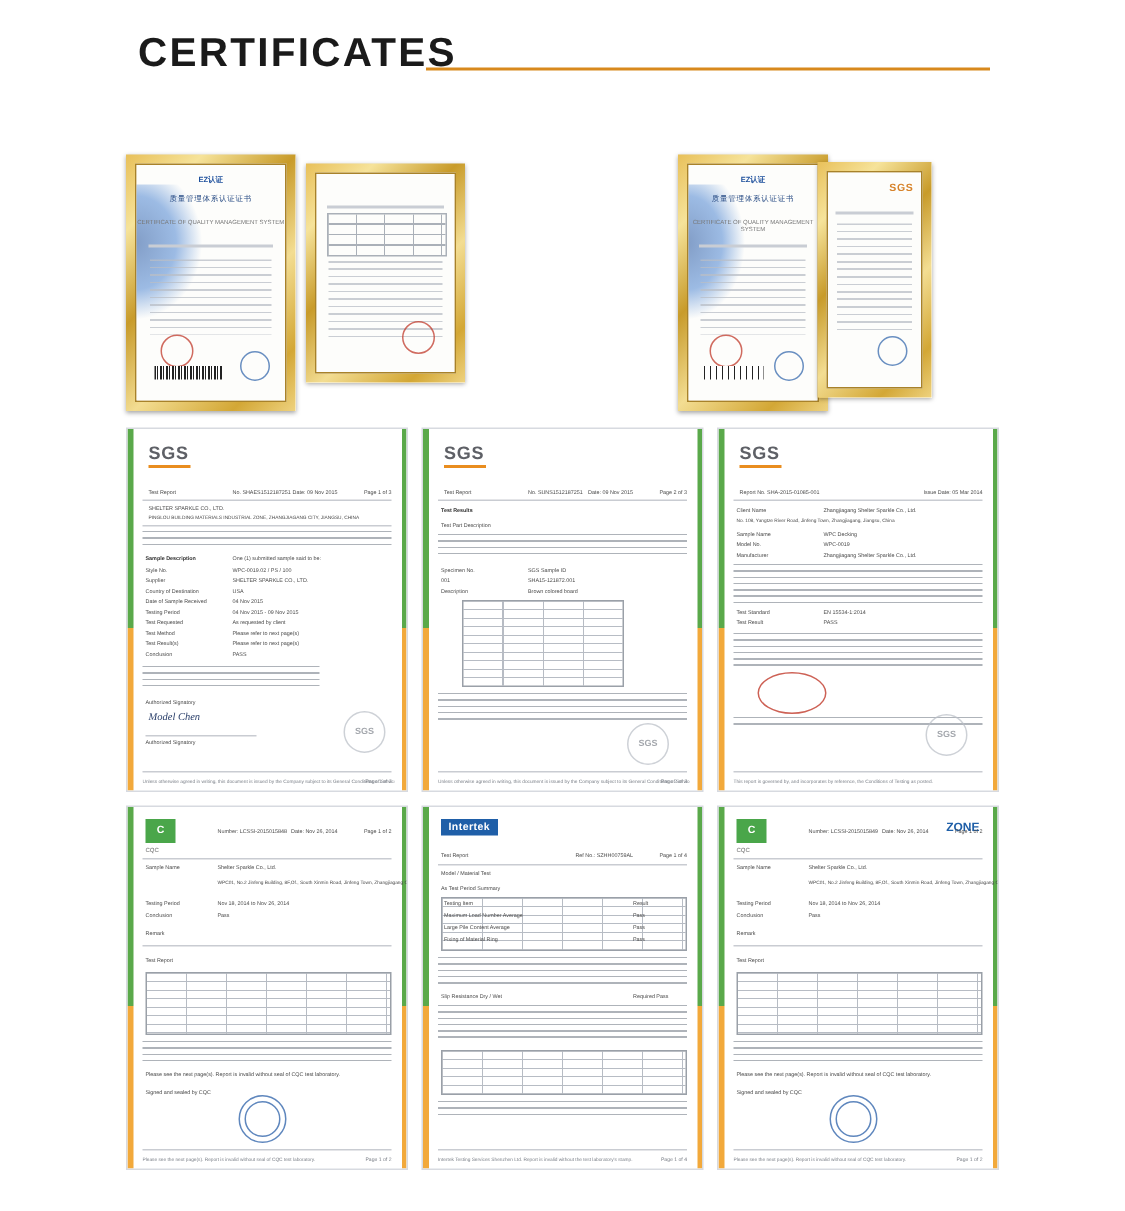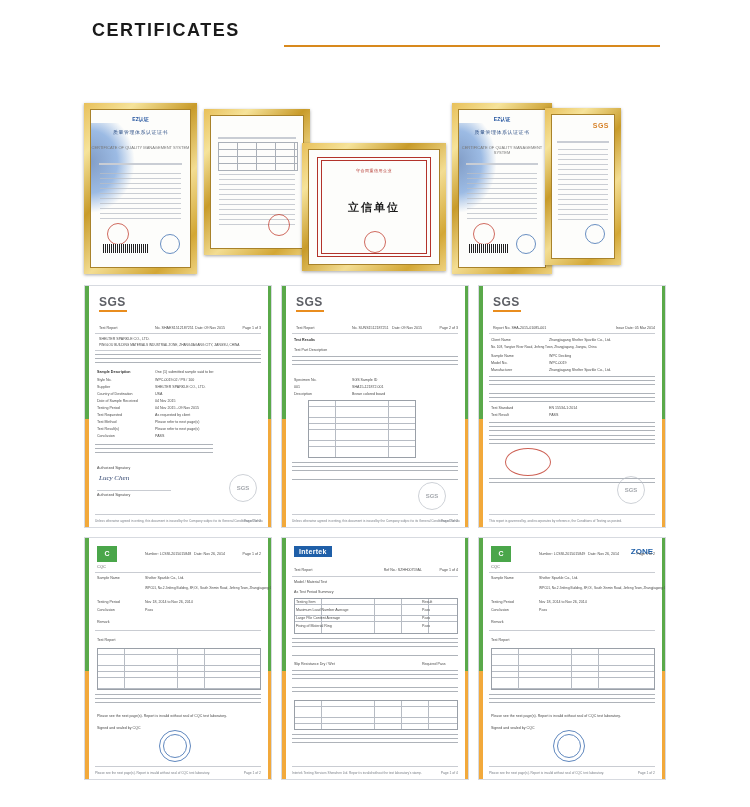--- a/index.html
+++ b/index.html
@@ -20,21 +20,21 @@
   .header {
     position: absolute;
     left: 0; top: 0;
     width: 750px;
     height: 75px;
   }
   .header-title {
     position: absolute;
     left: 92px;
     top: 20px;
-    font-size: 18px;
+    font-size: 27px;
     font-weight: bold;
     letter-spacing: 1.5px;
     color: #1a1a1a;
     font-family: "Liberation Sans", sans-serif;
   }
   .header-rule {
     position: absolute;
     left: 284px;
     top: 45px;
     width: 376px;
@@ -407,31 +407,20 @@
         <div class="doc-mini">
           <div class="sgs-badge" style="left:8%; right:auto; color:#2a5fa8; font-size:5px;"></div>
           <div class="band" style="top:16%;"></div>
           <div class="table-grid" style="left:8%; top:20%; width:84%; height:20%;"></div>
           <div class="tiny-text" style="top:44%; height:40%;"></div>
           <div class="stamp" style="right:14%; bottom:9%;"></div>
         </div>
       </div>
     </div>
 
-    <div class="frame" style="left:302px; top:48px; width:144px; height:128px;">
-      <div class="inner-bevel">
-        <div class="doc-mini">
-          <div class="red-border"></div>
-          <div class="red-border2"></div>
-          <div class="cn-title" style="top:16%; font-size:4px; color:#b3332b;">守合同重信用企业</div>
-          <div class="big-cn">立信单位</div>
-          <div class="stamp" style="left:42%; bottom:10%;"></div>
-        </div>
-      </div>
-    </div>
 
     <div class="frame" style="left:372px; top:60px; width:76px; height:104px; z-index:-1;">
       <div class="inner-bevel">
         <div class="doc-mini">
           <div class="table-grid" style="left:8%; top:20%; width:84%; height:34%;"></div>
           <div class="tiny-text" style="top:60%; height:26%;"></div>
         </div>
       </div>
     </div>
 
@@ -499,21 +488,21 @@
         <div class="meta-line" style="left:12px; top:127px;">Test Requested</div>
         <div class="meta-line" style="left:70px; top:127px;">As requested by client</div>
         <div class="meta-line" style="left:12px; top:134px;">Test Method</div>
         <div class="meta-line" style="left:70px; top:134px;">Please refer to next page(s)</div>
         <div class="meta-line" style="left:12px; top:141px;">Test Result(s)</div>
         <div class="meta-line" style="left:70px; top:141px;">Please refer to next page(s)</div>
         <div class="meta-line" style="left:12px; top:148px;">Conclusion</div>
         <div class="meta-line" style="left:70px; top:148px;">PASS</div>
         <div class="para short" style="top:158px; height:14px;"></div>
         <div class="meta-line" style="left:12px; top:180px;">Authorized Signatory</div>
-        <div class="signature" style="left:14px; top:188px;">Lucy Chen</div>
+        <div class="signature" style="left:14px; top:188px;">Model Chen</div>
         <div class="hr" style="top:204px; left:12px; right:100px;"></div>
         <div class="meta-line" style="left:12px; top:207px;">Authorized Signatory</div>
         <div class="sgs-circle" style="right:14px; top:188px;">SGS</div>
         <div class="footer-line"></div>
         <div class="footer-txt">Unless otherwise agreed in writing, this document is issued by the Company subject to its General Conditions of Service.</div>
         <div class="page-no">Page 1 of 3</div>
       </div>
 
       <div class="report">
         <div class="side-bar"></div>

